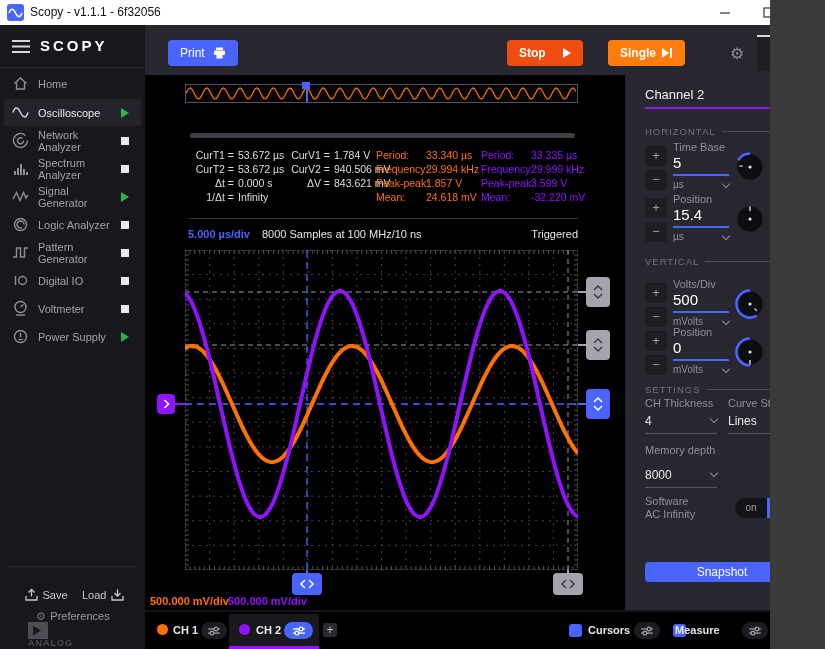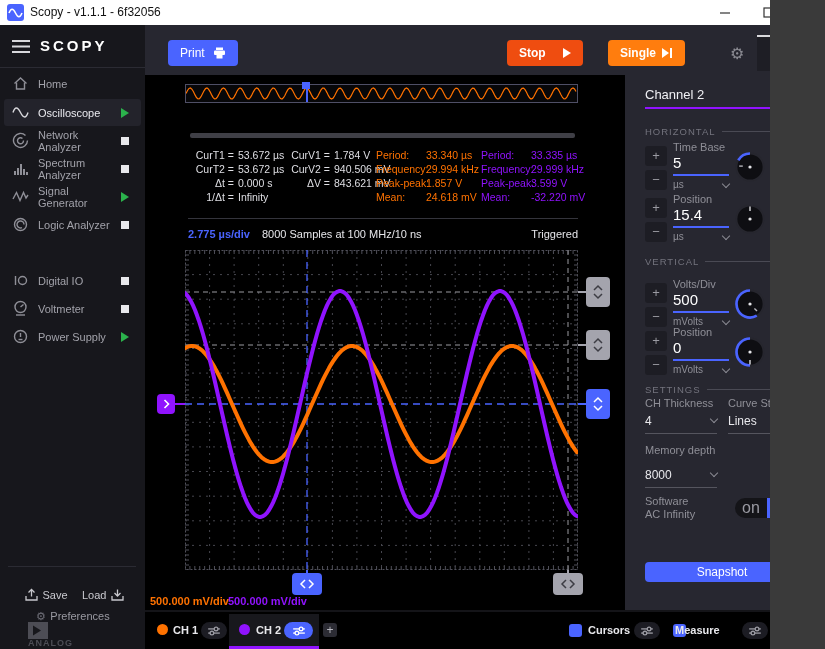--- a/index.html
+++ b/index.html
@@ -60,21 +60,21 @@
   .sp-label{position:absolute;left:28px;top:-4px;color:#8f8f97;font-size:11px;}
   .sp-value{position:absolute;left:28px;top:9px;color:#fff;font-size:15px;}
   .sp-line{position:absolute;left:28px;top:29px;width:56px;height:2px;background:#4A64FF;}
   .sp-unit{position:absolute;left:28px;top:34px;width:56px;font-size:10px;color:#8f8f97;}
   .chev{display:inline-block;width:5px;height:5px;border-right:1.4px solid #8a8a92;border-bottom:1.4px solid #8a8a92;transform:rotate(45deg);float:right;margin-top:2px;}
   .knob{position:absolute;left:87px;top:4px;}
   .sel{position:absolute;width:72px;}
   .sel .sl{font-size:11px;color:#8f8f97;line-height:12px;}
   .sel .sv{font-size:12px;color:#e8e8ec;margin-top:5px;}
   .sel .su{height:1px;background:#55555e;margin-top:5px;}
-  .togl{position:absolute;left:110px;width:64px;height:20px;border-radius:10px;overflow:hidden;display:flex;font-size:16px;}
+  .togl{position:absolute;left:110px;width:64px;height:20px;border-radius:10px;overflow:hidden;display:flex;font-size:10px;}
   .togl span{flex:1;text-align:center;line-height:20px;}
   .blue-btn{position:absolute;left:20px;width:154px;height:20px;background:#4A64FF;border-radius:4px;color:#fff;font-size:12px;text-align:center;line-height:20px;}
   
   .botbar{position:absolute;left:145px;top:610px;width:680px;height:39px;background:#000000;border-top:2px solid #141418;box-sizing:border-box;}
   .dot{position:absolute;width:11px;height:11px;border-radius:50%;}
   .bb-lbl{position:absolute;font-size:11px;font-weight:bold;color:#e8e8ec;}
   .pill{position:absolute;width:26px;height:17px;border-radius:9px;background:#1c1c23;display:flex;align-items:center;justify-content:center;}
   .chkbox{position:absolute;width:13px;height:13px;border-radius:3px;background:#4A64FF;}
   .ch2tab{position:absolute;left:84px;top:2px;width:90px;height:32px;background:#18181d;}
   .ch2line{position:absolute;left:84px;top:34px;width:90px;height:3px;background:#9013FE;}
@@ -161,20 +161,27 @@
       <span class="run-tri"></span>
     </div>
     <div class="sb-item" style="top:186px;">
       <span class="icon"><svg width="17" height="17" viewBox="0 0 17 17" fill="none" stroke="#8f8f97" stroke-width="1.4">
             <circle cx="8.5" cy="8.5" r="6"></circle>
             <path d="M12,8.5 A3.5,3.5 0 1,0 10,11.6"></path>
           </svg></span>
       <span class="lbl">Logic Analyzer</span>
       <span class="stop-sq"></span>
     </div>
+    <div class="sb-item" style="top:214px;">
+      <span class="icon"><svg width="17" height="17" viewBox="0 0 17 17" fill="none" stroke="#8f8f97" stroke-width="1.4">
+            <path d="M1,13 H4.5 V4 H8.5 V13 H12.5 V4 H16"></path>
+          </svg></span>
+      <span class="lbl">Pattern Generator</span>
+      <span class="stop-sq"></span>
+    </div>
     <div class="sb-item" style="top:242px;">
       <span class="icon"><svg width="17" height="17" viewBox="0 0 17 17" fill="none" stroke="#8f8f97" stroke-width="1.4">
             <line x1="3.5" y1="4" x2="3.5" y2="13"></line>
             <circle cx="10.5" cy="8.5" r="4"></circle>
           </svg></span>
       <span class="lbl">Digital IO</span>
       <span class="stop-sq"></span>
     </div>
     <div class="sb-item" style="top:270px;">
       <span class="icon"><svg width="17" height="17" viewBox="0 0 17 17" fill="none" stroke="#8f8f97" stroke-width="1.4">
@@ -297,21 +304,21 @@
     <div class="statcol" style="left:336px;top:73px;color:#9013FE;">
       <div><span class="ml">Period:</span><span>33.335 µs</span></div>
       <div><span class="ml">Frequency:</span><span>29.999 kHz</span></div>
       <div><span class="ml">Peak-peak:</span><span>3.599 V</span></div>
       <div><span class="ml">Mean:</span><span>-32.220 mV</span></div>
     </div>
 
     <div class="meas-div"></div>
 
     <div class="plot-head">
-      <span style="position:absolute;left:0;color:#4A64FF;font-weight:bold;">2.775 µs/div</span>
+      <span style="position:absolute;left:0;color:#4A64FF;font-weight:bold;">5.000 µs/div</span>
       <span style="position:absolute;left:74px;">8000 Samples at 100 MHz/10 ns</span>
       <span style="position:absolute;right:0;">Triggered</span>
     </div>
 
     <div class="plot">
       <svg id="plot-svg" width="393" height="320">
           <rect x="0.5" y="0.5" width="392" height="319" fill="none" stroke="#50505a" stroke-dasharray="2,2"></rect>
           <line x1="0" y1="0" x2="0" y2="4" stroke="#50505a" stroke-width="1"></line>
           <line x1="0" y1="316" x2="0" y2="320" stroke="#50505a" stroke-width="1"></line>
           <line x1="4.9125" y1="0" x2="4.9125" y2="4" stroke="#50505a" stroke-width="1"></line>

